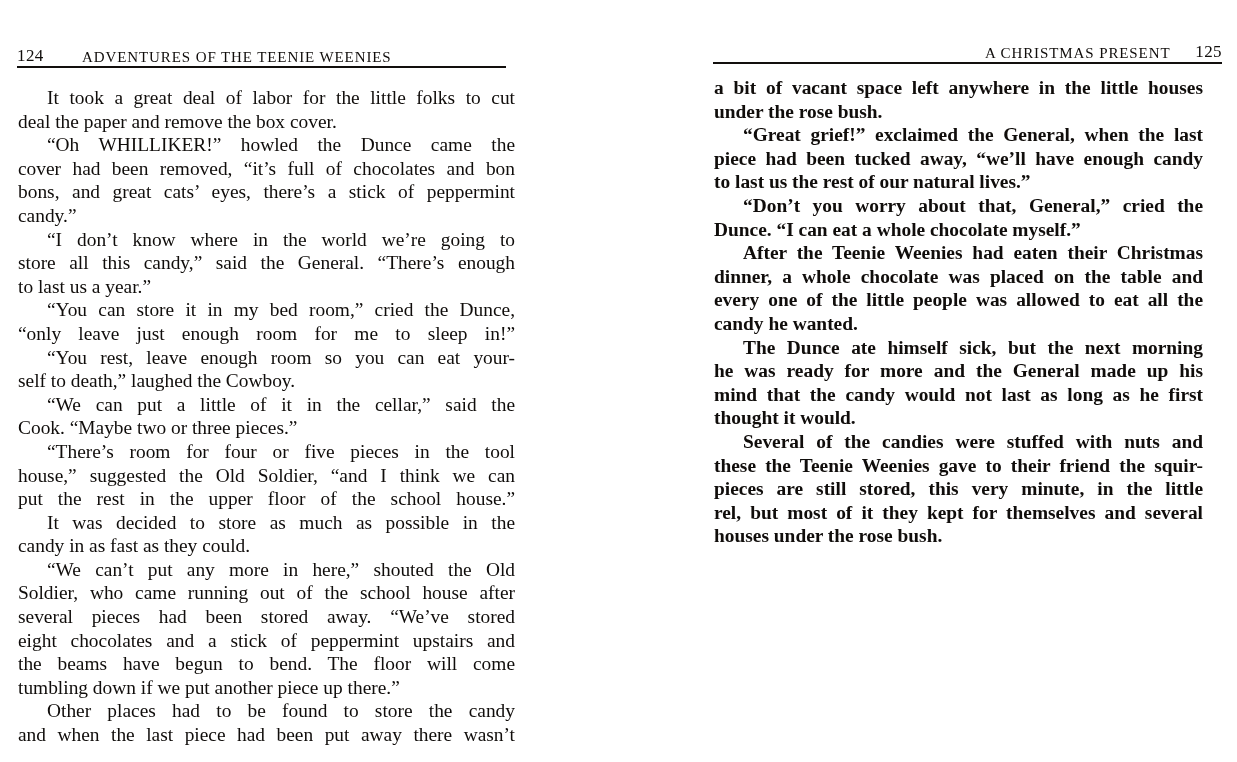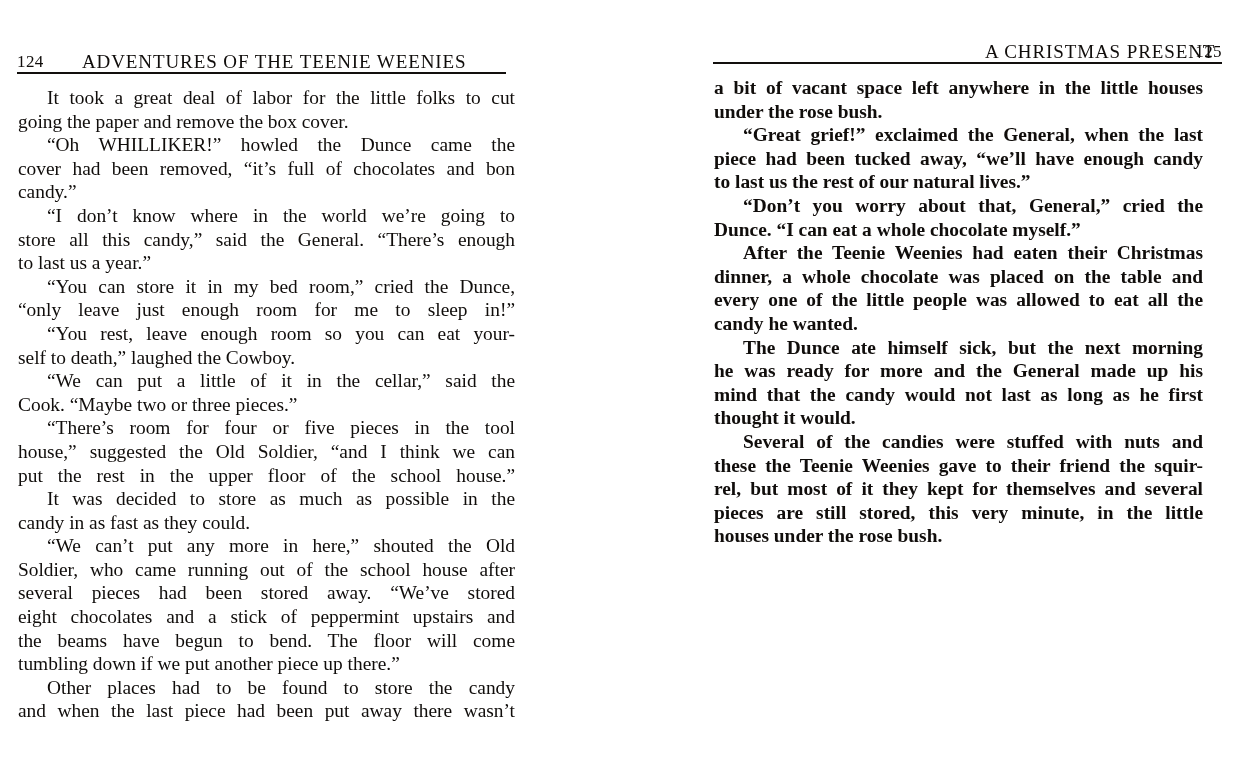--- a/index.html
+++ b/index.html
@@ -30,21 +30,21 @@
   }
   .page-left  { left: 0px;   width: 620px; }
   .page-right { left: 620px; width: 617px; }
 
   
   .running-head {
     position: absolute;
     height: 26px;
     white-space: nowrap;
   }
-  .page-left  .running-head { left: 17px;  top: 48px; width: 489px; text-align: center; }
+  .page-left  .running-head { left: 17px;  top: 42px; width: 489px; text-align: center; }
   .page-right .running-head { left: 93px;  top: 38px; width: 509px; }
 
   .head-rule {
     position: absolute;
     left: 0;
     right: 0;
     bottom: 0;
     height: 0;
     border-bottom: 2px solid #120f0d;
   }
@@ -54,21 +54,21 @@
     font-size: 17px;
     letter-spacing: 0.4px;
     line-height: 1;
   }
   .page-left .folio  { left: 0px; }
   .page-right .folio { right: 0px; }
 
   .head-title {
     position: absolute;
     bottom: 3px;
-    font-size: 19px;
+    font-size: 15px;
     letter-spacing: 0.9px;
     line-height: 1;
     white-space: nowrap;
   }
   .page-left .head-title  { left: 65px; }
   .page-right .head-title { left: 272px; margin-top: 24px; }
 
   
   .column {
     position: absolute;
@@ -103,23 +103,24 @@
   <div class="page page-left">
 
     <div class="running-head">
       <span class="folio">124</span>
       <span class="head-title">ADVENTURES OF THE TEENIE WEENIES</span>
       <span class="head-rule"></span>
     </div>
 
     <div class="column">
         <div class="ln ln-just"><span class="indent"></span><span>It took a great deal of labor for the little folks to cut</span></div>
-        <div class="ln ln-last">going the paper and remove the box cover.</div>
+        <div class="ln ln-last">deal the paper and remove the box cover.</div>
         <div class="ln ln-just"><span class="indent"></span><span>“Oh WHILLIKER!” howled the Dunce came the</span></div>
         <div class="ln ln-just">cover had been removed, “it’s full of chocolates and bon</div>
+        <div class="ln ln-just">bons, and great cats’ eyes, there’s a stick of peppermint</div>
         <div class="ln ln-last">candy.”</div>
         <div class="ln ln-just"><span class="indent"></span><span>“I don’t know where in the world we’re going to</span></div>
         <div class="ln ln-just">store all this candy,” said the General. “There’s enough</div>
         <div class="ln ln-last">to last us a year.”</div>
         <div class="ln ln-just"><span class="indent"></span><span>“You can store it in my bed room,” cried the Dunce,</span></div>
         <div class="ln ln-just">“only leave just enough room for me to sleep in!”</div>
         <div class="ln ln-just"><span class="indent"></span><span>“You rest, leave enough room so you can eat your-</span></div>
         <div class="ln ln-last">self to death,” laughed the Cowboy.</div>
         <div class="ln ln-just"><span class="indent"></span><span>“We can put a little of it in the cellar,” said the</span></div>
         <div class="ln ln-last">Cook. “Maybe two or three pieces.”</div>
@@ -158,19 +159,19 @@
         <div class="ln ln-just"><span class="indent"></span><span>After the Teenie Weenies had eaten their Christmas</span></div>
         <div class="ln ln-just">dinner, a whole chocolate was placed on the table and</div>
         <div class="ln ln-just">every one of the little people was allowed to eat all the</div>
         <div class="ln ln-last">candy he wanted.</div>
         <div class="ln ln-just"><span class="indent"></span><span>The Dunce ate himself sick, but the next morning</span></div>
         <div class="ln ln-just">he was ready for more and the General made up his</div>
         <div class="ln ln-just">mind that the candy would not last as long as he first</div>
         <div class="ln ln-last">thought it would.</div>
         <div class="ln ln-just"><span class="indent"></span><span>Several of the candies were stuffed with nuts and</span></div>
         <div class="ln ln-just">these the Teenie Weenies gave to their friend the squir-</div>
+        <div class="ln ln-just">pieces are still stored, this very minute, in the little</div>
         <div class="ln ln-just">rel, but most of it they kept for themselves and several</div>
-        <div class="ln ln-just">pieces are still stored, this very minute, in the little</div>
         <div class="ln ln-last">houses under the rose bush.</div>
       </div>
   </div>
 
 </div>
 
 </body></html>

